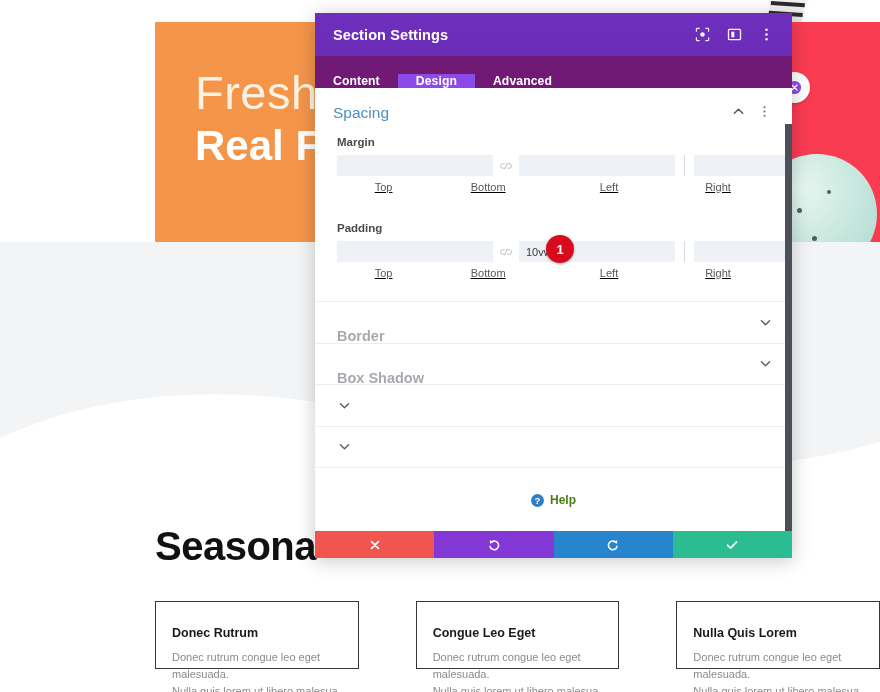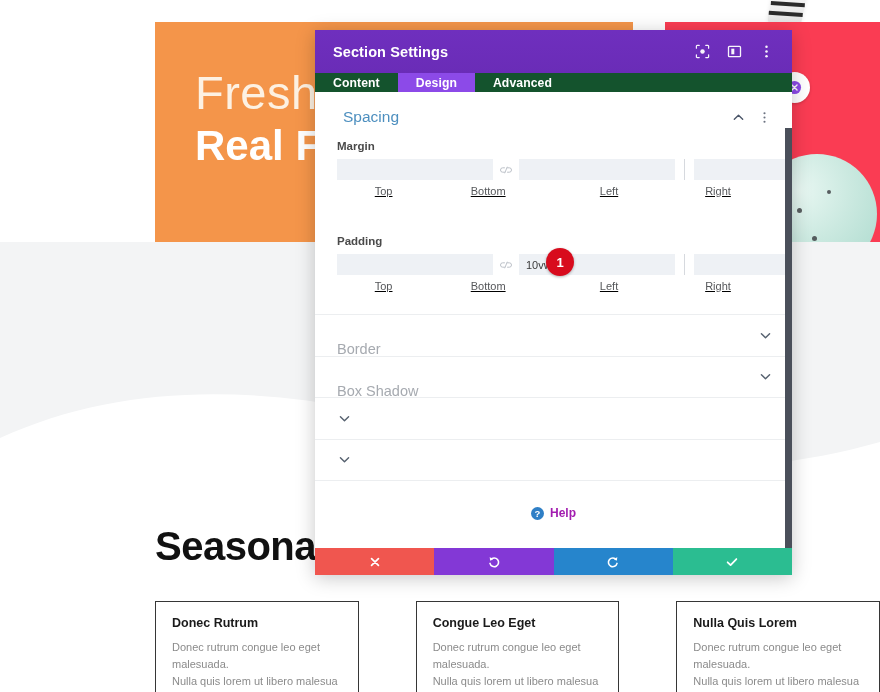--- a/index.html
+++ b/index.html
@@ -91,53 +91,53 @@
   .seasonal {
     position: absolute; left: 155px; top: 526px;
     font-size: 40px; font-weight: 800; color: #111111;
     letter-spacing: -0.5px; line-height: 1;
     white-space: nowrap;
   }
 
   
   .cards { position: absolute; left: 155px; top: 601px; width: 725px; display: flex; gap: 57px; }
   .card {
-    width: 219px; height: 92px; border: 1px solid #363636; background: #ffffff;
-    padding: 14px 16px 0 16px;
+    width: 219px; height: 68px; border: 1px solid #363636; background: #ffffff;
+    padding: 24px 16px 0 16px;
   }
   .card-title { font-size: 12.5px; font-weight: 700; color: #1a1a1a; margin-bottom: 9px; }
   .card-body { font-size: 11px; color: #8b8b8b; line-height: 1.55; }
 
   
   .modal {
-    position: absolute; left: 315px; top: 30px; width: 477px; height: 545px;
+    position: absolute; left: 315px; top: 13px; width: 477px; height: 545px;
     background: #ffffff;
     box-shadow: 0 3px 18px rgba(0,0,0,.22);
     display: flex; flex-direction: column; overflow: hidden;
   }
   .modal-header {
     height: 43px; background: #6c2eb9;
     background: linear-gradient(180deg,#6f2fbe 0%, #6a2cb7 100%);
     display: flex; align-items: center; padding: 0 14px 0 18px; flex: none;
   }
   .modal-title { color: #ffffff; font-size: 14.5px; font-weight: 700; flex: 1; letter-spacing: .1px; }
   .hdr-icons { display: flex; align-items: center; gap: 16px; padding-right: 4px; }
   .hdr-ic { width: 16px; height: 16px; display: flex; align-items: center; justify-content: center; cursor: pointer; opacity: .95; }
 
-  .tabs { height: 19px; background: #14532d; display: flex; flex: none; }
+  .tabs { height: 32px; background: #701a75; display: flex; flex: none; align-items: flex-end; }
   .tab {
     padding: 0 18px; display: flex; align-items: center; justify-content: center;
     color: #ffffff; font-size: 12.2px; font-weight: 700; cursor: pointer; letter-spacing: .1px;
   }
   .tab.active { background: #8c4ae8; }
 
   .modal-body { flex: 1; background: #ffffff; overflow: hidden; position: relative; }
 
   .section-title-row {
-    display: flex; align-items: center; padding: 16px 20px 8px 28px;
+    display: flex; align-items: flex-start; padding: 16px 20px 8px 18px;
   }
   .section-title { color: #4d8fbf; font-size: 15.5px; font-weight: 400; flex: 1; }
   .sec-ic { width: 15px; height: 15px; display: flex; align-items: center; justify-content: center; cursor: pointer; }
   .sec-ic + .sec-ic { margin-left: 11px; }
 
   .field-group { padding: 6px 20px 0 22px; }
   .field-label { font-size: 11.5px; font-weight: 700; color: #4a4a4a; margin-bottom: 7px; }
   .field-row { display: flex; align-items: stretch; position: relative; }
   .pair { display: flex; align-items: center; flex: 1; }
   .inp {
@@ -162,33 +162,33 @@
     background: #d80b1d; color: #ffffff; font-size: 13px; font-weight: 700;
     display: flex; align-items: center; justify-content: center; z-index: 6;
     box-shadow: 0 1px 3px rgba(0,0,0,.3);
   }
 
   .accordion { margin-top: 22px; border-top: 1px solid #eceef0; }
   .acc-row {
     height: 41.5px; display: flex; align-items: center; padding: 0 20px 0 22px;
     border-bottom: 1px solid #eceef0; cursor: pointer;
   }
-  .acc-label { flex: 1; font-size: 14.5px; color: #a6aab0; font-weight: 400; margin-top: 28px; }
+  .acc-label { flex: 1; font-size: 14.5px; color: #a6aab0; font-weight: 700; margin-top: 28px; }
   .acc-chev { width: 14px; height: 14px; display: flex; align-items: center; justify-content: center; }
 
   .help-row {
     display: flex; align-items: center; justify-content: center; gap: 6px;
     margin-top: 25px; cursor: pointer;
   }
   .help-ic {
     width: 13px; height: 13px; border-radius: 50%; background: #2f7fc6;
     color: #fff; font-size: 9.5px; font-weight: 700;
     display: flex; align-items: center; justify-content: center;
   }
-  .help-text { font-size: 12px; color: #a21caf; font-weight: 700; }
+  .help-text { font-size: 12px; color: #4d7c0f; font-weight: 700; }
 
   .modal-scroll {
     position: absolute; right: 0; top: 0; width: 7px; height: 100%;
     background: transparent;
   }
   .modal-scroll .thumb {
     position: absolute; right: 0; top: 36px; width: 7px; height: 420px;
     background: #4a4f5a; border-radius: 0;
   }
 
@@ -347,21 +347,21 @@
           </div>
         </div>
         <div class="labels-row">
           <div class="lbl l1">Top</div>
           <div class="lbl l2">Bottom</div>
           <div class="lbl l3">Left</div>
           <div class="lbl l4">Right</div>
         </div>
       </div>
 
-      <div class="field-group" style="margin-top:32px;">
+      <div class="field-group" style="margin-top:23px;">
         <div class="field-label">Padding</div>
         <div class="field-row">
           <div class="pair">
             <input class="inp" type="text" value="" style="">
             <div class="link-ic">
               <svg width="14" height="10" viewBox="0 0 16 11">
                 <path d="M6.3 3H4.2a2.5 2.5 0 0 0 0 5h2.1M9.7 3h2.1a2.5 2.5 0 0 1 0 5H9.7" fill="none" stroke="#b9bec6" stroke-width="1.1" stroke-linecap="round"></path>
                 <path d="M9.3 2.2 L6.7 8.8" stroke="#b9bec6" stroke-width="1.1" stroke-linecap="round"></path>
               </svg>
             </div>

